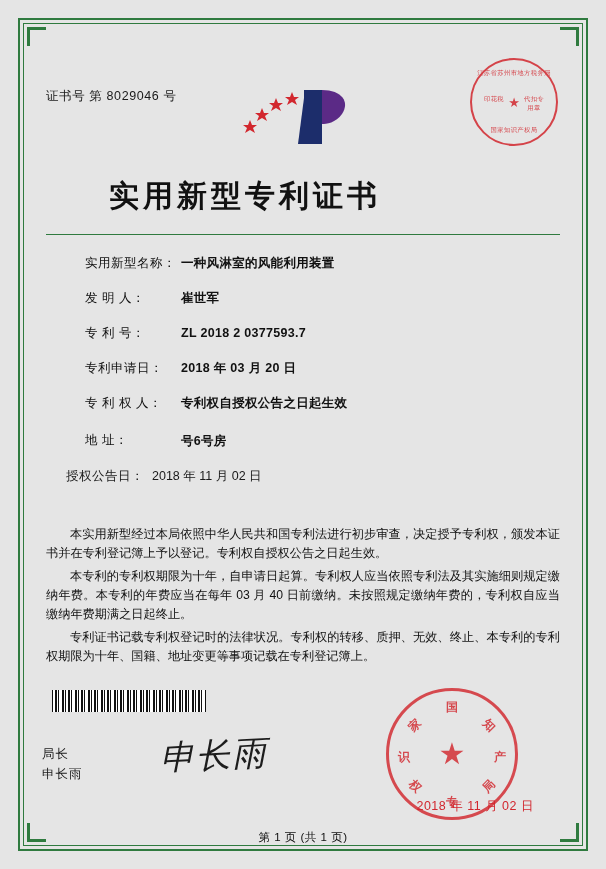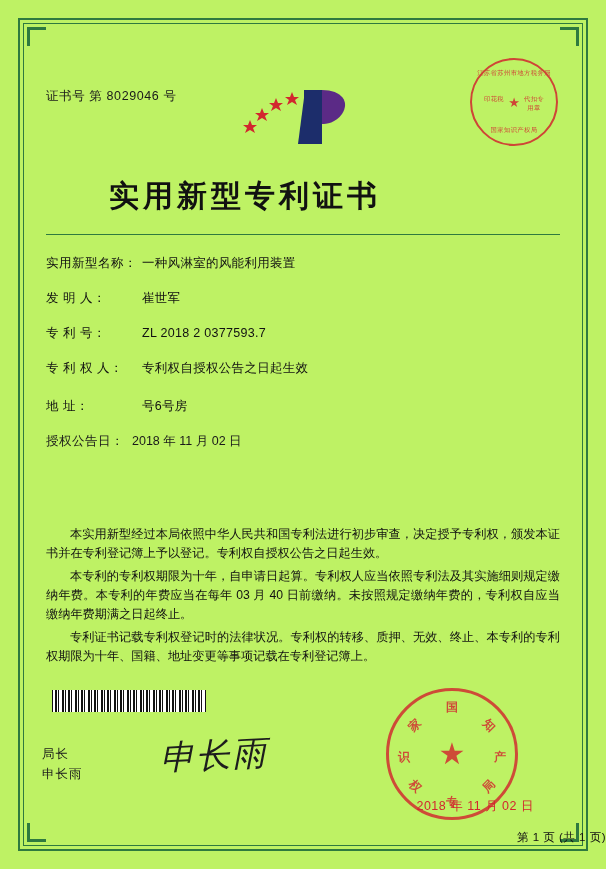--- a/index.html
+++ b/index.html
@@ -14,21 +14,21 @@
     color: #1a1a1a;
     position: relative;
     overflow: hidden;
   }
 
   .page {
     position: absolute;
     left: 0; top: 0;
     width: 606px;
     height: 869px;
-    background: #bef264;
+    background: #e5e5e5;
   }
 
   
   .border-outer {
     position: absolute;
     left: 18px; top: 18px;
     width: 570px; height: 833px;
     border: 2px solid #2f7a3f;
     box-sizing: border-box;
   }
@@ -132,46 +132,49 @@
   .fields {
     position: absolute;
     left: 46px;
     top: 254px;
     width: 516px;
     font-size: 12.5px;
     line-height: 18px;
   }
   .field-row {
     display: flex;
-    align-items: flex-end;
+    align-items: center;
     margin-bottom: 17px;
+    margin-left: 39px;
   }
   .field-label {
     width: 96px;
     flex: 0 0 96px;
     color: #111;
     letter-spacing: 0.5px;
   }
   .field-value {
     flex: 1;
     color: #111;
     letter-spacing: 0.3px;
+    font-weight: bold;
   }
   .field-value .second-line {
     display: block;
     margin-top: 3px;
   }
   .split-row {
     display: flex;
     margin-bottom: 14px;
     font-size: 12.5px;
   }
   .split-row .left {
     flex: 0 0 265px;
     display: flex;
+    margin-left: 20px;
   }
   .split-row .right {
     flex: 1;
     display: flex;
   }
   .split-row .lbl {
     letter-spacing: 0.5px;
     margin-right: 8px;
   }
 
@@ -269,21 +272,21 @@
     color: #d2272e;
     letter-spacing: 0.5px;
   }
 
   
   .footer {
     position: absolute;
     left: 0;
     top: 830px;
     width: 606px;
-    text-align: right;
+    text-align: center;
     font-size: 11.5px;
     color: #111;
     letter-spacing: 0.5px;
   }
 </style>
 </head>
 <body>
 
 <div class="page">
 
@@ -332,20 +335,24 @@
     <div class="field-row">
       <div class="field-label">发 明 人：</div>
       <div class="field-value">崔世军</div>
     </div>
 
     <div class="field-row">
       <div class="field-label">专 利 号：</div>
       <div class="field-value">ZL 2018 2 0377593.7</div>
     </div>
 
+    <div class="field-row">
+      <div class="field-label">专利申请日：</div>
+      <div class="field-value">2018 年 03 月 20 日</div>
+    </div>
 
     <div class="field-row">
       <div class="field-label">专 利 权 人：</div>
       <div class="field-value">专利权自授权公告之日起生效</div>
     </div>
 
     <div class="field-row">
       <div class="field-label">地 址：</div>
       <div class="field-value">
         <span class="second-line">号6号房</span>

